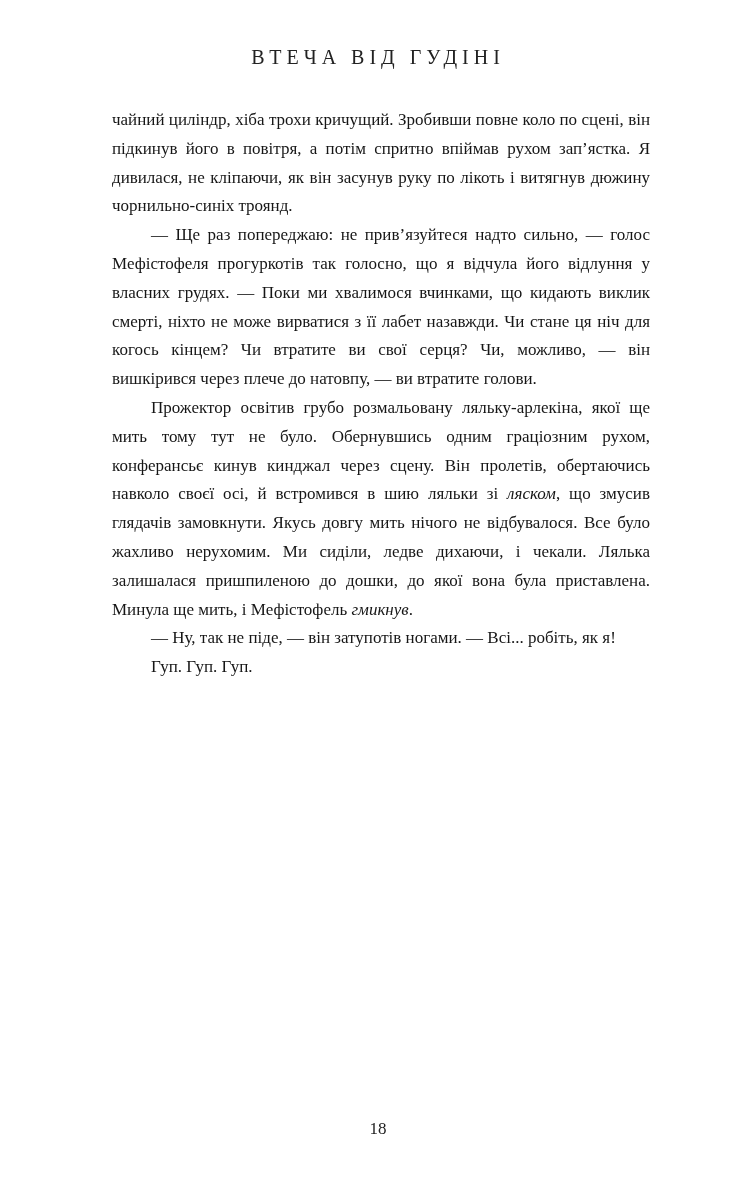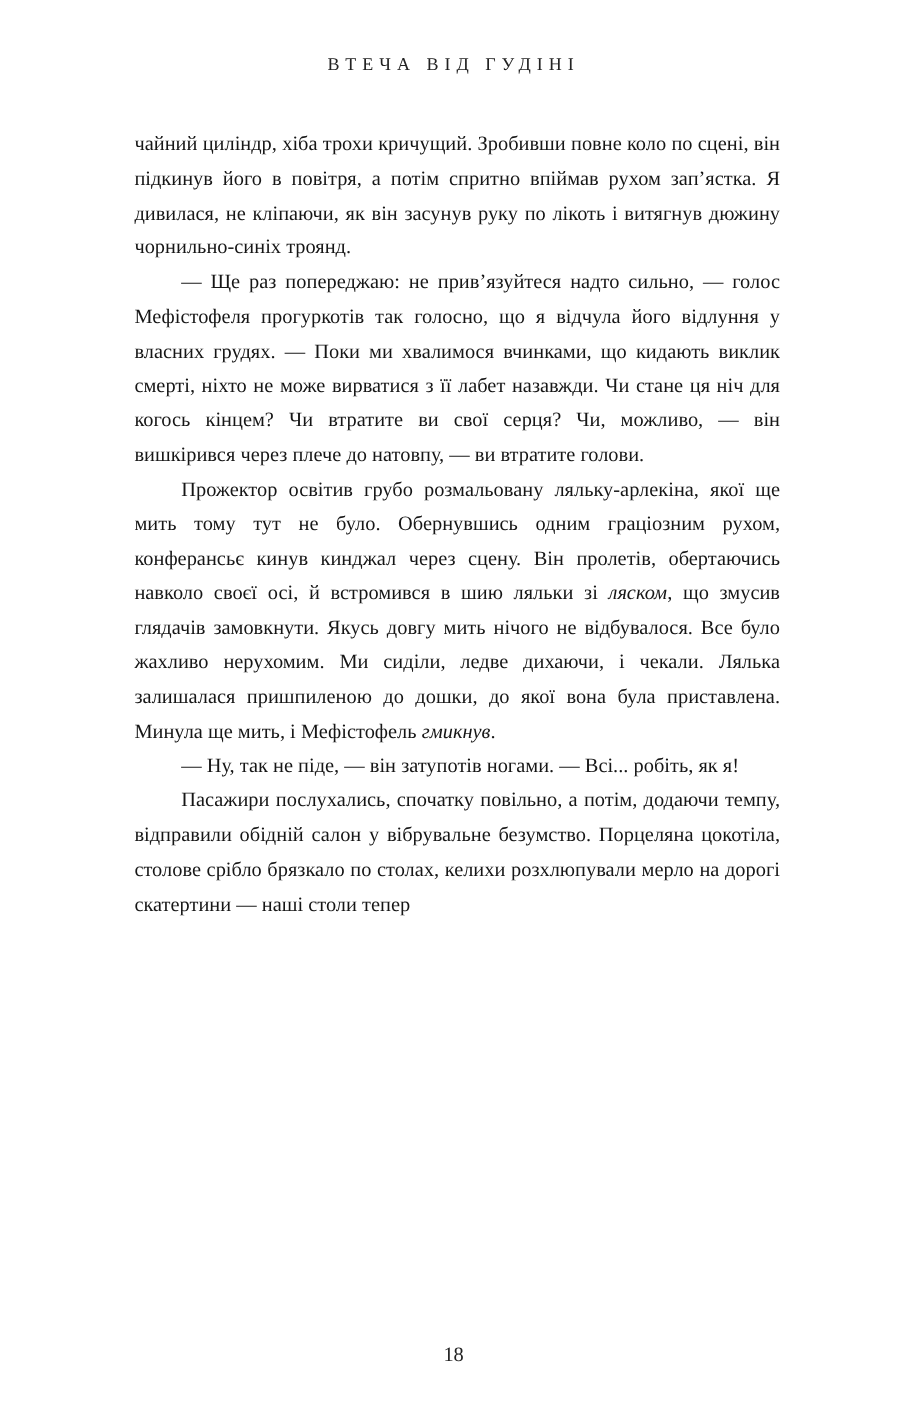--- a/index.html
+++ b/index.html
@@ -15,21 +15,21 @@
     color: #1a1a1a;
     font-family: "Liberation Serif", "DejaVu Serif", serif;
     overflow: hidden;
   }
   .running-header {
     position: absolute;
     top: 46px;
     left: 0;
     width: 100%;
     text-align: center;
-    font-size: 15px;
+    font-size: 20px;
     letter-spacing: 5px;
     color: #222222;
   }
   .text-block {
     position: absolute;
     top: 106px;
     left: 112px;
     width: 538px;
     font-size: 17px;
     line-height: 28.8px;
@@ -60,17 +60,17 @@
 <body>
 
 <div class="page">
   <div class="running-header">ВТЕЧА ВІД ГУДІНІ</div>
 
   <div class="text-block" id="text-block">
       <p class="para"><span>чайний циліндр, хіба трохи кричущий. Зробивши повне коло по сцені, він підкинув його в повітря, а потім спритно впіймав рухом зап’ястка. Я дивилася, не кліпаючи, як він засунув руку по лікоть і витягнув дюжину чорнильно-синіх троянд.</span></p>
       <p class="para indent"><span>— Ще раз попереджаю: не прив’язуйтеся надто сильно, — голос Мефістофеля прогуркотів так голосно, що я відчула його відлуння у власних грудях. — Поки ми хвалимося вчинками, що кидають виклик смерті, ніхто не може вирватися з її лабет назавжди. Чи стане ця ніч для когось кінцем? Чи втратите ви свої серця? Чи, можливо, — він вишкірився через плече до натовпу, — ви втратите голови.</span></p>
       <p class="para indent"><span>Прожектор освітив грубо розмальовану ляльку-арлекіна, якої ще мить тому тут не було. Обернувшись одним граціозним рухом, конферансьє кинув кинджал через сцену. Він пролетів, обертаючись навколо своєї осі, й встромився в шию ляльки зі </span><span class="italic">ляском</span><span>, що змусив глядачів замовкнути. Якусь довгу мить нічого не відбувалося. Все було жахливо нерухомим. Ми сиділи, ледве дихаючи, і чекали. Лялька залишалася пришпиленою до дошки, до якої вона була приставлена. Минула ще мить, і Мефістофель </span><span class="italic">гмикнув</span><span>.</span></p>
       <p class="para indent"><span>— Ну, так не піде, — він затупотів ногами. — Всі... робіть, як я!</span></p>
-      <p class="para indent"><span>Пасажири послухались, спочатку повільно, а потім, додаючи темпу, відправили обідній салон у вібрувальне безумство. Порцеляна цокотіла, столове срібло брязкало по столах, келихи розхлюпували мерло на дорогі скатертини — наші столи тепер</span></p>
+      <p class="para indent"><span>Гуп. Гуп. Гуп.</span></p>
     </div>
 
   <div class="page-number">18</div>
 </div>
 
 </body></html>

